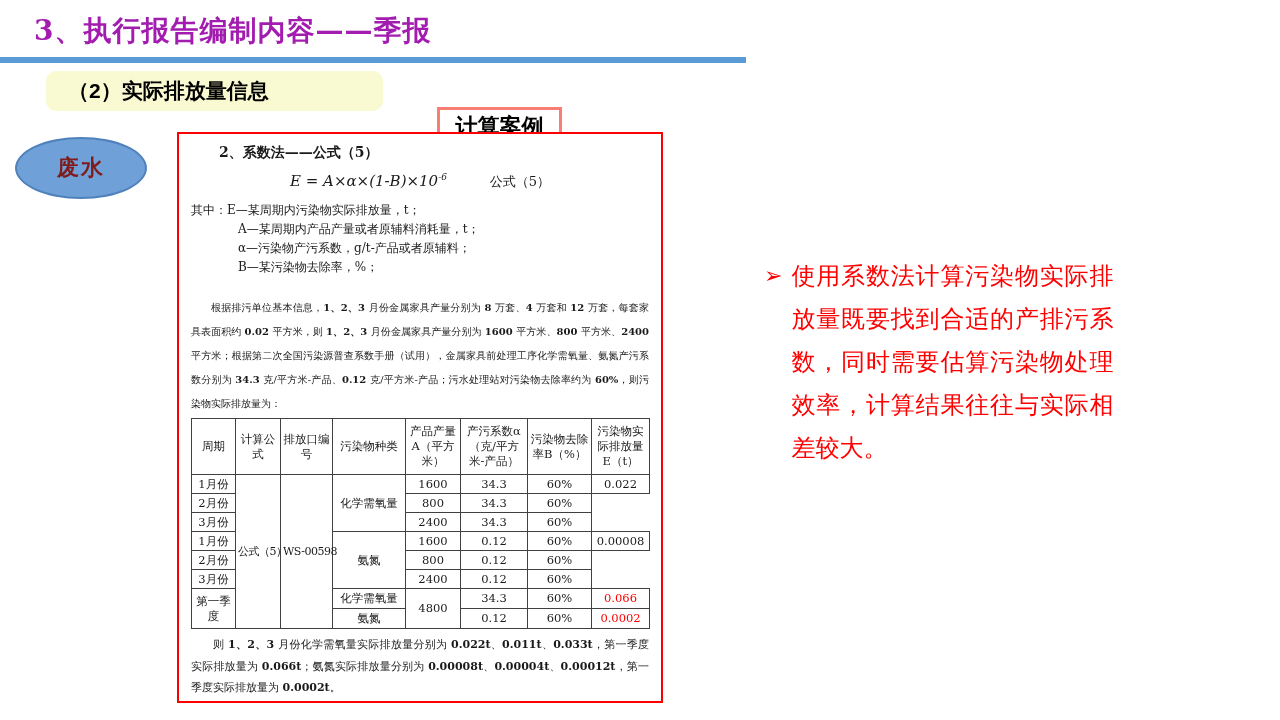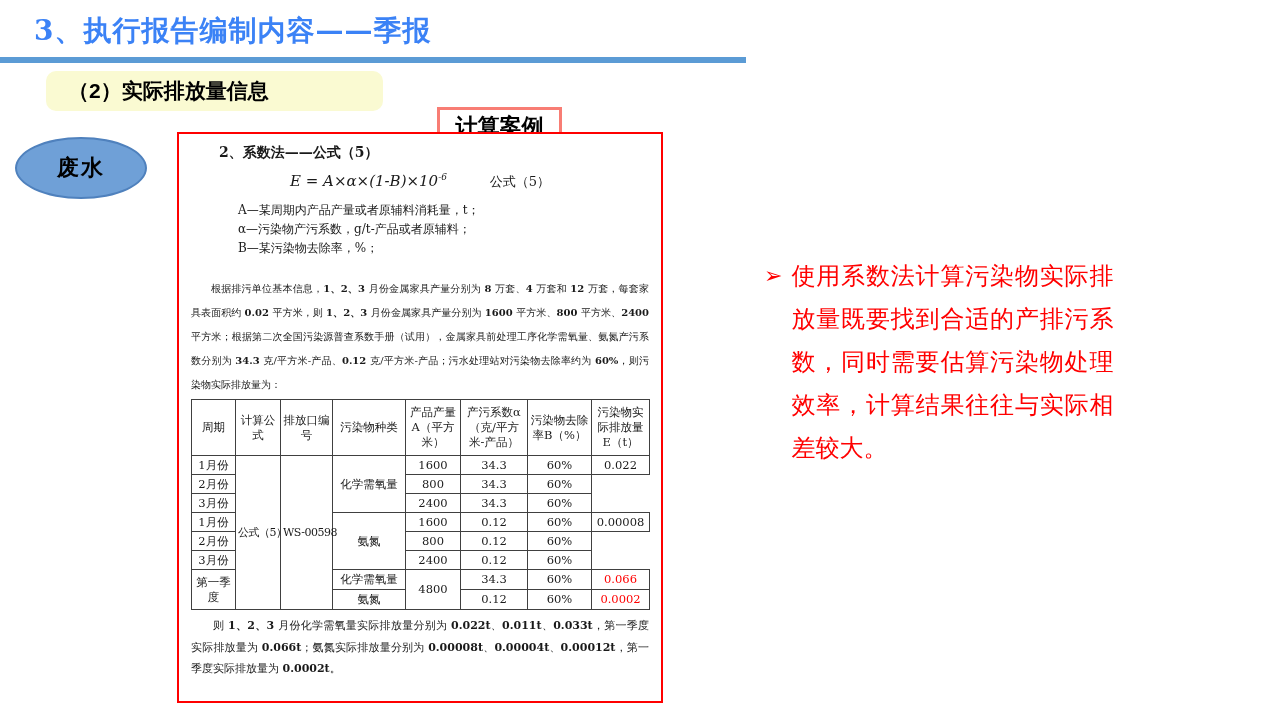--- a/index.html
+++ b/index.html
@@ -1,36 +1,36 @@
 <!DOCTYPE html>
 <html><head>
 <meta charset="utf-8">
 <style>
   * { margin:0; padding:0; box-sizing:border-box; }
   html,body { width:1280px; height:720px; background:#ffffff; }
   .slide { position:relative; width:1280px; height:720px; background:#ffffff; overflow:hidden;
            font-family:"Liberation Sans", sans-serif; }
 
   .title { position:absolute; left:34px; top:12px; font-family:"DejaVu Serif", serif;
-           font-weight:bold; font-size:28px; color:#3b82f6; letter-spacing:1px; }
+           font-weight:bold; font-size:28px; color:#a21caf; letter-spacing:1px; }
 
   .divider { position:absolute; left:0; top:57px; width:746px; height:6px; background:#5B9BD5; }
 
   .section-label { position:absolute; left:46px; top:71px; width:337px; height:40px;
                    background:#FAFAD2; display:flex; align-items:center; padding-left:22px;
                    font-size:21px; font-weight:bold; color:#000;border-radius:10px; }
 
   .case-label { position:absolute; left:437px; top:81px; width:125px; height:40px;
                 border:3px solid #F87D74; background:#fff; display:flex; align-items:center;
                 justify-content:center; font-size:22px; font-weight:bold; color:#000;margin-top:26px; }
 
   .ellipse { position:absolute; left:15px; top:137px; width:132px; height:62px;
              background:#6FA0D7; border:2px solid #4F81BD; border-radius:50%;
              display:flex; align-items:center; justify-content:center;
-             color:#000000; font-weight:bold; font-size:22px; letter-spacing:2px; }
+             color:#7f1d1d; font-weight:bold; font-size:22px; letter-spacing:2px; }
 
   .case-box { position:absolute; left:177px; top:132px; width:486px; height:571px;
               border:2px solid #FF0000; background:#fff; padding:8px 12px 0 12px;
               font-family:"DejaVu Serif", serif; color:#1a1a1a; overflow:hidden; }
 
   .case-heading { margin:2px 0 0 28px; font-size:14px; font-weight:bold; }
 
   .formula-line { margin-top:10px; text-align:center; font-size:15px; }
   .formula-math { font-style:italic; }
   .formula-math sup { font-size:9px; }
@@ -83,20 +83,21 @@
   <div class="case-box">
 
     <div class="case-heading">2、系数法——公式（5）</div>
 
     <div class="formula-line">
       <span class="formula-math"><span>E = A×α×(1-B)×10</span><sup>-6</sup></span>
       <span class="formula-tag">公式（5）</span>
     </div>
 
     <div class="defs">
+      <div>其中：E—某周期内污染物实际排放量，t；</div>
       <div class="sub">A—某周期内产品产量或者原辅料消耗量，t；</div>
       <div class="sub">α—污染物产污系数，g/t-产品或者原辅料；</div>
       <div class="sub">B—某污染物去除率，%；</div>
     </div>
 
     <div class="case-para"><span>根据排污单位基本信息，</span><b>1、2、3 </b><span>月份金属家具产量分别为 </span><b>8 </b><span>万套、</span><b>4 </b><span>万套和 </span><b>12 </b><span>万套，每套家具表面积约 </span><b>0.02 </b><span>平方米，则 </span><b>1、2、3 </b><span>月份金属家具产量分别为 </span><b>1600 </b><span>平方米、</span><b>800 </b><span>平方米、</span><b>2400 </b><span>平方米；根据第二次全国污染源普查系数手册（试用），金属家具前处理工序化学需氧量、氨氮产污系数分别为 </span><b>34.3 </b><span>克/平方米-产品、</span><b>0.12 </b><span>克/平方米-产品；污水处理站对污染物去除率约为 </span><b>60%</b><span>，则污染物实际排放量为：</span></div>
 
     <table class="case-table">
       <colgroup>
         <col style="width:44px">

